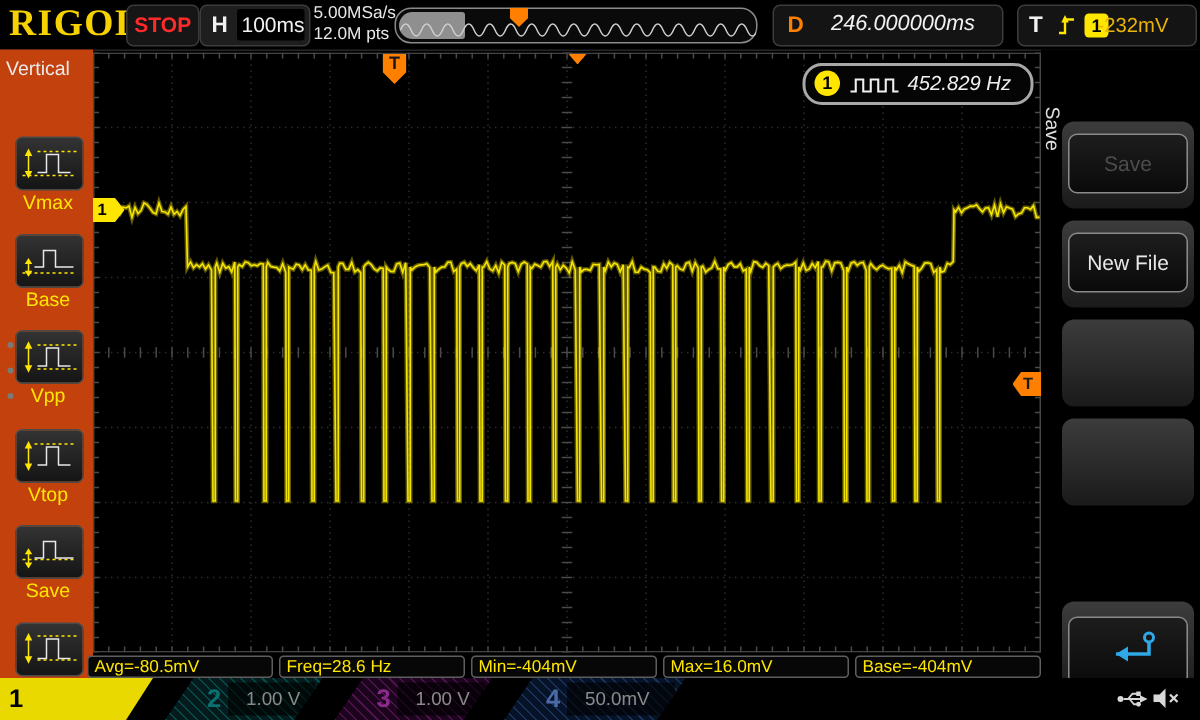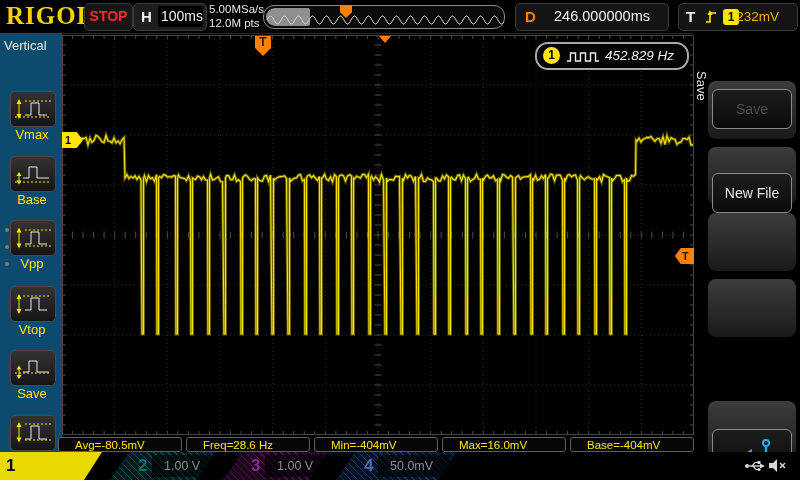--- a/index.html
+++ b/index.html
@@ -19,30 +19,30 @@
   #h-value{width:45px;text-align:right;color:#f2f2f2;font-size:14px;line-height:21px;}
   #srate{left:209px;top:3px;color:#e8e8e8;font-size:11.5px;line-height:13.5px;}
   #mem-indicator{left:263px;top:5px;width:240px;height:22px;background:#0a0a0a;
         border:1px solid #8a8a8a;border-radius:11px;overflow:visible;}
   #mem-shown{left:2px;top:2px;width:44px;height:18px;background:#8f8f8f;border-radius:9px 2px 2px 9px;}
   #mem-wave-svg{left:0;top:0;}
   #mem-trig-marker{left:76px;top:-1px;width:12px;height:13px;background:#ff8000;
         clip-path:polygon(0 0,100% 0,100% 55%,50% 100%,0 55%);}
   #d-panel{left:515px;top:3px;width:152px;height:26px;background:#141414;border:1px solid #3c3c3c;border-radius:5px;}
   #d-label{left:9px;top:4px;color:#ff8000;font-weight:bold;font-size:15px;}
-  #d-value{left:26px;width:120px;text-align:center;color:#f2f2f2;font-size:14.5px;line-height:25px;}
+  #d-value{left:26px;width:120px;text-align:center;color:#f2f2f2;font-size:14.5px;line-height:25px;font-style:italic;}
   #t-panel{left:678px;top:3px;width:118px;height:26px;background:#141414;border:1px solid #3c3c3c;border-radius:5px;}
   #t-label{left:7px;top:4px;color:#f2f2f2;font-weight:bold;font-size:15px;}
   #t-slope{left:24px;top:4px;}
   #t-source{left:44px;top:5px;width:16px;height:16px;background:#ffe600;border-radius:3px;
         color:#000;font-weight:bold;font-size:12px;text-align:center;line-height:16px;}
   #t-level{left:48px;top:0;width:52px;text-align:right;color:#eab308;font-size:13.5px;line-height:25px;}
 
   
-  #left-menu{left:0;top:33px;width:62px;height:419px;background:#0c4a6e;}
+  #left-menu{left:0;top:33px;width:62px;height:419px;background:#c2410c;}
   #left-title{left:4px;top:5px;color:#eaeaea;font-size:13px;}
   .menu-tile{left:10px;width:44px;height:34px;background:linear-gradient(#333,#151515);
         border:1px solid #4a4a4a;border-radius:5px;display:flex;align-items:center;justify-content:center;}
   .menu-label{left:6px;width:52px;text-align:center;color:#ffe600;font-size:13px;}
   .page-dot{left:5px;width:4px;height:4px;border-radius:2px;background:#7a7a7a;}
 
   
   #screen{left:62px;top:35px;width:632px;height:400px;background:#000;}
   #trig-pos-marker{left:193px;top:1px;width:16px;height:20px;background:#ff8000;
         clip-path:polygon(0 0,100% 0,100% 60%,50% 100%,0 60%);
@@ -61,26 +61,26 @@
         color:#000;font-weight:bold;font-size:12px;text-align:center;line-height:17px;}
   #freq-wave-icon{left:28px;top:6px;}
   #freq-value{left:68px;top:0;color:#f0f0f0;font-size:13.5px;line-height:23px;font-style:italic;}
 
   
   #right-menu{left:694px;top:33px;width:106px;height:419px;background:#000;}
   #save-tab{left:0px;top:38px;color:#e0e0e0;font-size:13px;writing-mode:vertical-rl;}
   .menu-slot{left:14px;width:88px;background:linear-gradient(#3c3c3c,#1a1a1a);border-radius:8px;}
   .menu-btn{left:18px;width:80px;height:40px;background:linear-gradient(#1d1d1d,#0a0a0a);
         border:1.5px solid #8a8a8a;border-radius:6px;font-size:14px;text-align:center;line-height:38px;box-sizing:border-box;}
-  .btn-on{color:#e8e8e8;margin-top:18px;}
+  .btn-on{color:#e8e8e8;}
   .btn-off{color:#4d4d4d;}
 
   
   .meas-box{top:437px;width:124px;height:15px;background:#070707;border:1px solid #5e5e5e;
-        border-radius:3px;color:#ffe600;font-size:11.5px;line-height:14px;padding-left:16px;box-sizing:border-box;}
+        border-radius:3px;color:#ffe600;font-size:11.5px;line-height:14px;padding-left:4px;box-sizing:border-box;}
 
   
   #chanbar{left:0;top:452px;width:800px;height:28px;background:#000;}
   .chan-tab{top:0;height:28px;}
   .chan-num{font-weight:bold;font-size:17px;line-height:28px;}
   .chan-inset{top:3px;height:22px;}
   .chan-scale{font-size:12.5px;}
 </style>
 </head>
 <body>

